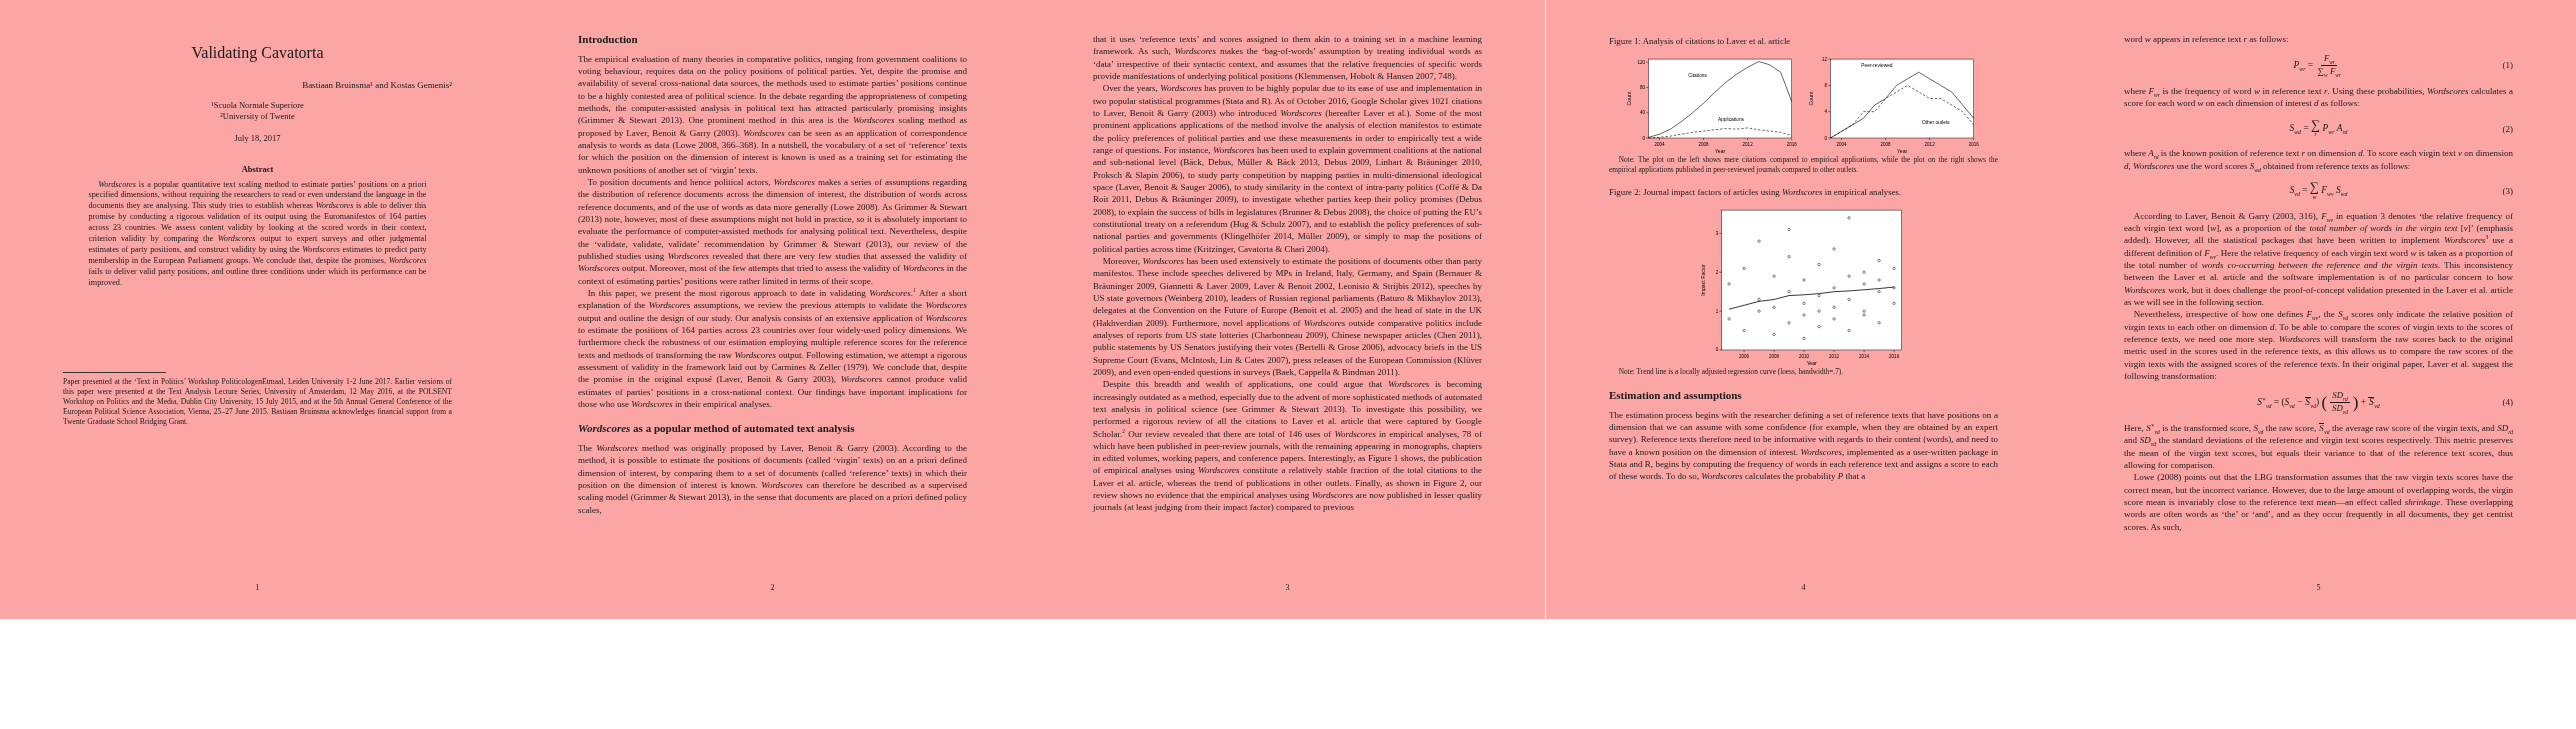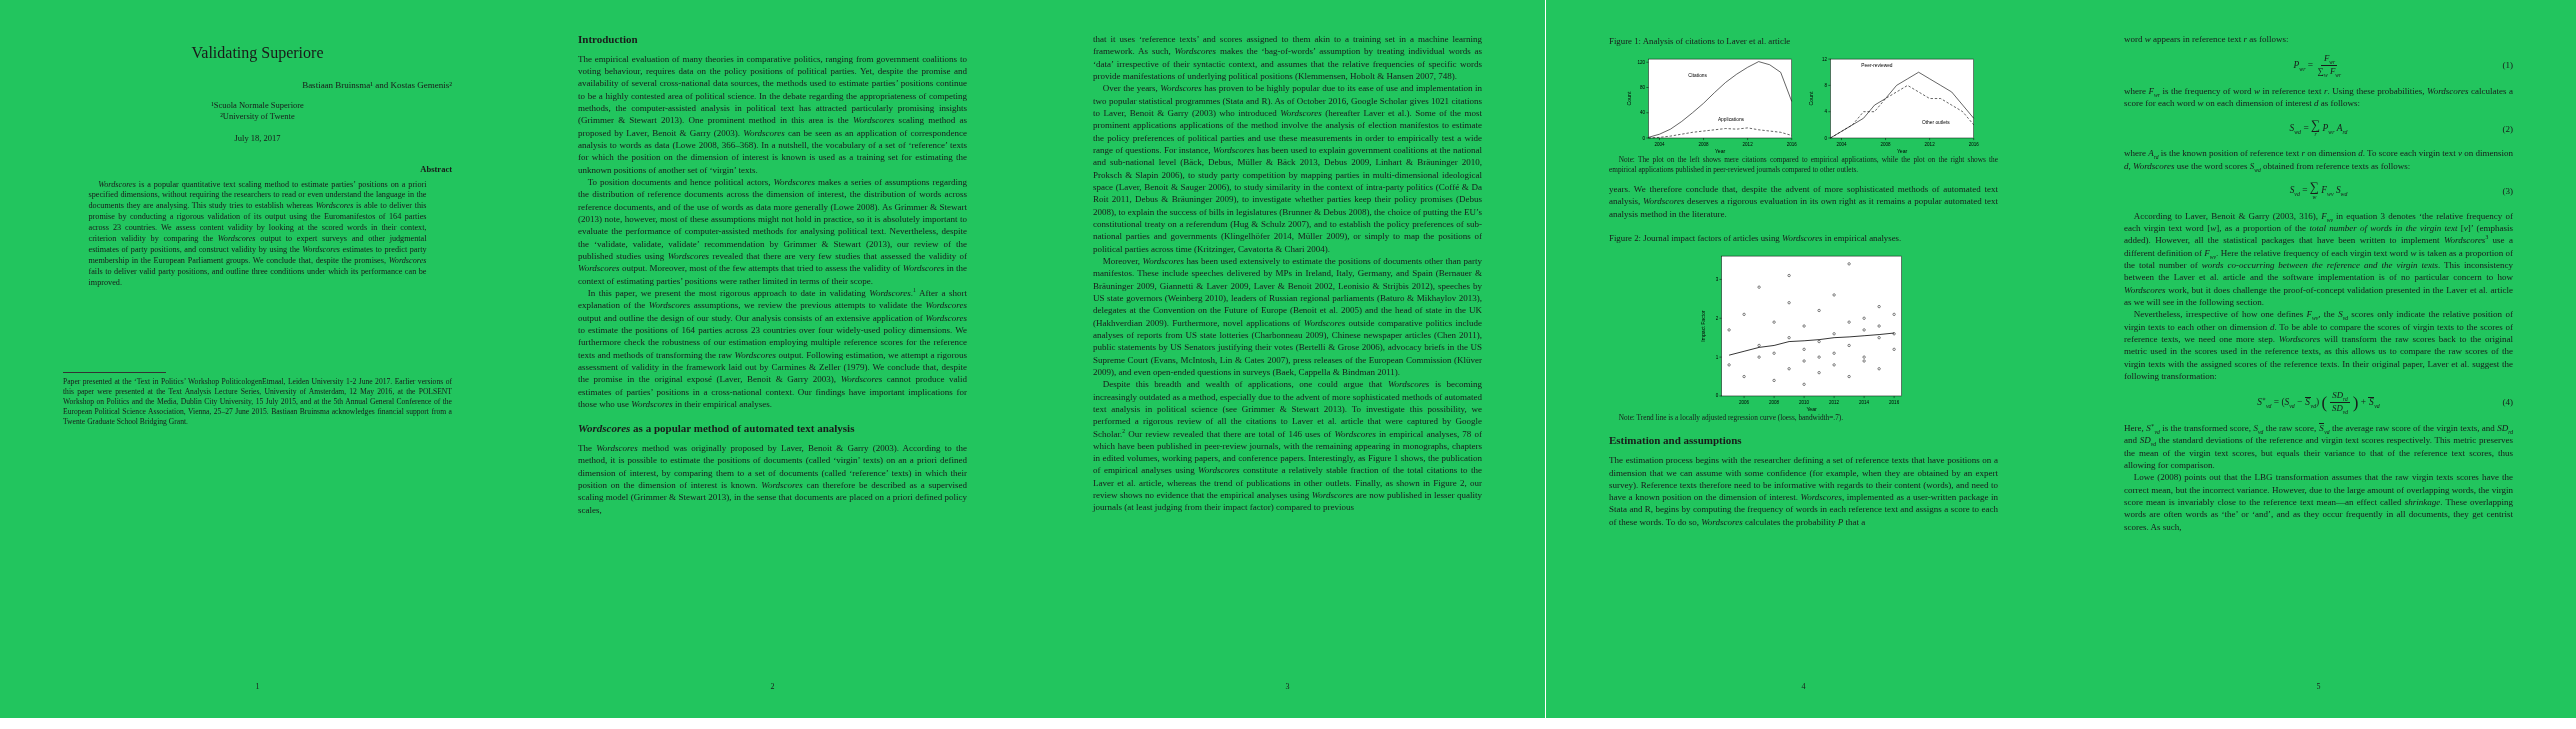--- a/index.html
+++ b/index.html
@@ -2,38 +2,38 @@
 <html lang="en" style="font-size:9.7px"><head>
 <meta charset="utf-8">
 <style>
   *{box-sizing:border-box;}
   html,body{margin:0;padding:0;}
   body{
     width:2576px;height:729px;position:relative;overflow:hidden;
     background:#ffffff;color:#1a1a1a;
     font-family:"Liberation Serif","DejaVu Serif",serif;
   }
-  .sheet{position:absolute;top:0;width:515px;height:718px;background:#22c55e;}
+  .sheet{position:absolute;top:0;width:515px;height:619px;background:#fca5a5;}
   .content{position:absolute;left:63px;width:389px;top:33px;}
   .pageno{position:absolute;bottom:27px;left:0;width:100%;text-align:center;font-size:8px;}
 
   
   .stamp{
     position:absolute;left:-190px;top:394px;width:425px;height:19.4px;
     text-align:center;transform:rotate(-90deg);
     font-size:16px;color:#555;white-space:pre;letter-spacing:0.3px;
   }
 
   
   .p1{top:44px;}
   .title{font-size:16px;text-align:center;margin:0 0 18px 0;font-weight:normal;}
   .authors{font-size:9px;text-align:right;margin:0 0 9.7px 0;}
   .affil{font-size:8.5px;text-align:center;margin:1.2px 0;}
   .date{font-size:8.5px;text-align:center;margin:12px 0 20.7px 0;}
-  .abs-head{font-size:8.5px;font-weight:bold;text-align:right;margin:0 0 6px 0;}
+  .abs-head{font-size:8.5px;font-weight:bold;text-align:center;margin:0 0 6px 0;}
   .abstract{margin:0 25.5px;font-size:8.2px;line-height:1.33;text-align:justify;text-indent:9.7px;}
   .fn-rule{width:103px;border:none;border-top:0.6px solid #333;margin:0 0 3.6px 0;}
   .footnote-wrap{position:absolute;top:372px;left:63px;width:389px;}
   .footnote{font-size:7.6px;line-height:1.32;text-align:justify;margin:0;}
 
   
   .body-text{font-size:9px;line-height:1.37;text-align:justify;}
   .body-text p{margin:0;text-indent:9.7px;}
   .body-text p.noindent{text-indent:0;}
   h2.section{font-size:11px;font-weight:bold;margin:12px 0 6px 0;line-height:1.25;text-align:left;}
@@ -62,21 +62,21 @@
   sub,sup{font-size:.62em;line-height:0;}
   .bar{display:inline-block;border-top:0.7px solid #1a1a1a;padding:0 0.6px;line-height:1.05;}
 </style>
 </head>
 <body>
 
 <div class="stamp">arXiv:1707.04737v1  [stat.AP]  15 Jul 2017</div>
 
 <div class="sheet" style="left:0">
   <div class="content p1">
-    <h1 class="title">Validating Superiore</h1>
+    <h1 class="title">Validating Cavatorta</h1>
     <div class="authors">Bastiaan Bruinsma¹ and Kostas Gemenis²</div>
     <div class="affil">¹Scuola Normale Superiore</div>
     <div class="affil">²University of Twente</div>
     <div class="date">July 18, 2017</div>
     <div class="abs-head">Abstract</div>
     <p class="abstract"><i>Wordscores</i> is a popular quantitative text scaling method to estimate parties’ positions on a priori specified dimensions, without requiring the researchers to read or even understand the language in the documents they are analysing. This study tries to establish whereas <i>Wordscores</i> is able to deliver this promise by conducting a rigorous validation of its output using the Euromanifestos of 164 parties across 23 countries. We assess content validity by looking at the scored words in their context, criterion validity by comparing the <i>Wordscores</i> output to expert surveys and other judgmental estimates of party positions, and construct validity by using the <i>Wordscores</i> estimates to predict party membership in the European Parliament groups. We conclude that, despite the promises, <i>Wordscores</i> fails to deliver valid party positions, and outline three conditions under which its performance can be improved.</p>
   </div>
   <div class="footnote-wrap">
     <hr class="fn-rule">
     <p class="footnote">Paper presented at the ‘Text in Politics’ Workshop PoliticologenEtmaal, Leiden University 1-2 June 2017. Earlier versions of this paper were presented at the Text Analysis Lecture Series, University of Amsterdam, 12 May 2016, at the POLSENT Workshop on Politics and the Media, Dublin City University, 15 July 2015, and at the 5th Annual General Conference of the European Political Science Association, Vienna, 25–27 June 2015. Bastiaan Bruinsma acknowledges financial support from a Twente Graduate School Bridging Grant.</p>
@@ -159,21 +159,20 @@
             <polyline points="37,140 55.15384615384615,129.16666666666666 73.3076923076923,118.33333333333334 91.46153846153847,96.66666666666667 109.61538461538461,96.66666666666667 127.76923076923077,75 145.92307692307693,64.16666666666666 164.07692307692307,53.33333333333334 182.23076923076923,64.16666666666666 200.3846153846154,75 218.53846153846155,75 236.69230769230768,85.83333333333333 254.84615384615387,96.66666666666667 273,118.33333333333334" fill="none" stroke="#000" stroke-width="1" stroke-dasharray="4,3"></polyline>
             <text x="87.83076923076841" y="23" font-size="8">Peer-reviewed</text>
             <text x="187.67692307692226" y="116.16666666666666" font-size="8">Other outlets</text>
             <text x="155" y="165" text-anchor="middle" font-size="8.5">Year</text>
             <text x="9" y="75" text-anchor="middle" font-size="8.5" transform="rotate(-90 9 75)">Count</text>
           </svg>
       </div>
       <p class="fig-note">Note: The plot on the left shows mere citations compared to empirical applications, while the plot on the right shows the empirical applications published in peer-reviewed journals compared to other outlets.</p>
     </div>
 
-    <p class="noindent">years. We therefore conclude that, despite the advent of more sophisticated methods of automated text analysis, <i>Wordscores</i> deserves a rigorous evaluation in its own right as it remains a popular automated text analysis method in the literature.</p>
 
     <div class="figure" style="margin-top:12px">
       <div class="fig-caption">Figure 2: Journal impact factors of articles using <i>Wordscores</i> in empirical analyses.</div>
       <div class="fig-center">
         <svg width="210" height="163" viewBox="0 0 345 268" style="font-size:15px">
             <rect x="37" y="10" width="296" height="230" fill="#fff" stroke="#000" stroke-width="0.8"></rect>
             <line x1="74" y1="240" x2="74" y2="243.5" stroke="#000" stroke-width="0.8"></line>
             <text x="74" y="252.5" text-anchor="middle" font-size="7.5">2006</text>
             <line x1="123.33333333333334" y1="240" x2="123.33333333333334" y2="243.5" stroke="#000" stroke-width="0.8"></line>
             <text x="123.33333333333334" y="252.5" text-anchor="middle" font-size="7.5">2008</text>

